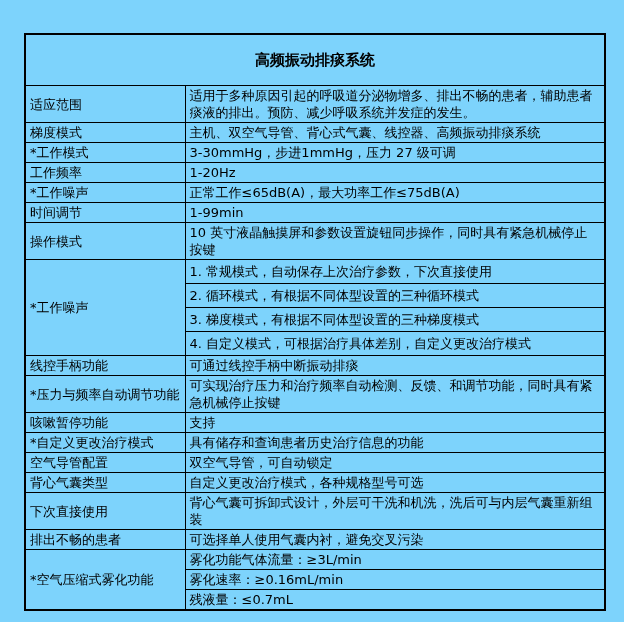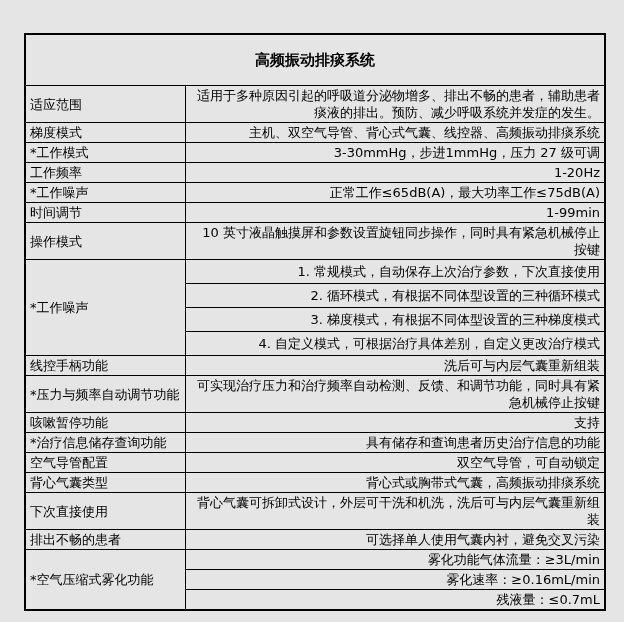--- a/index.html
+++ b/index.html
@@ -4,21 +4,21 @@
 <style>
   html, body {
     margin: 0;
     padding: 0;
     background: #ffffff;
   }
   .page {
     position: relative;
     width: 624px;
     height: 622px;
-    background: #e5e5e5;
+    background: #7dd3fc;
     font-family: "DejaVu Sans", "Liberation Sans", sans-serif;
     color: #000000;
   }
   table.spec {
     position: absolute;
     left: 24px;
     top: 33px;
     width: 580px;
     border-collapse: collapse;
     table-layout: fixed;
@@ -37,21 +37,21 @@
   td.title-cell {
     text-align: center;
     font-weight: bold;
     font-size: 15px;
     height: 48px;
   }
   td.lbl {
     padding: 1px 2px;
   }
   td.val {
-    text-align: right;
+    text-align: left;
     padding-left: 5px;
   }
   tr.h22 { height: 20px; }
   tr.h26 { height: 24px; }
   tr.h36 { height: 34px; }
 </style>
 </head>
 <body>
 
 <div class="page">
@@ -110,46 +110,46 @@
     </tr>
     <tr class="h26">
       <td class="val">3. 梯度模式，有根据不同体型设置的三种梯度模式</td>
     </tr>
     <tr class="h26">
       <td class="val">4. 自定义模式，可根据治疗具体差别，自定义更改治疗模式</td>
     </tr>
 
     <tr class="h22">
       <td class="lbl">线控手柄功能</td>
-      <td class="val">洗后可与内层气囊重新组装</td>
+      <td class="val">可通过线控手柄中断振动排痰</td>
     </tr>
 
     <tr class="h36">
       <td class="lbl">*压力与频率自动调节功能</td>
       <td class="val">可实现治疗压力和治疗频率自动检测、反馈、和调节功能，同时具有紧急机械停止按键</td>
     </tr>
 
     <tr class="h22">
       <td class="lbl">咳嗽暂停功能</td>
       <td class="val">支持</td>
     </tr>
 
     <tr class="h22">
-      <td class="lbl">*治疗信息储存查询功能</td>
+      <td class="lbl">*自定义更改治疗模式</td>
       <td class="val">具有储存和查询患者历史治疗信息的功能</td>
     </tr>
 
     <tr class="h22">
       <td class="lbl">空气导管配置</td>
       <td class="val">双空气导管，可自动锁定</td>
     </tr>
 
     <tr class="h22">
       <td class="lbl">背心气囊类型</td>
-      <td class="val">背心式或胸带式气囊，高频振动排痰系统</td>
+      <td class="val">自定义更改治疗模式，各种规格型号可选</td>
     </tr>
 
     <tr class="h22">
       <td class="lbl">下次直接使用</td>
       <td class="val">背心气囊可拆卸式设计，外层可干洗和机洗，洗后可与内层气囊重新组装</td>
     </tr>
 
     <tr class="h22">
       <td class="lbl">排出不畅的患者</td>
       <td class="val">可选择单人使用气囊内衬，避免交叉污染</td>

